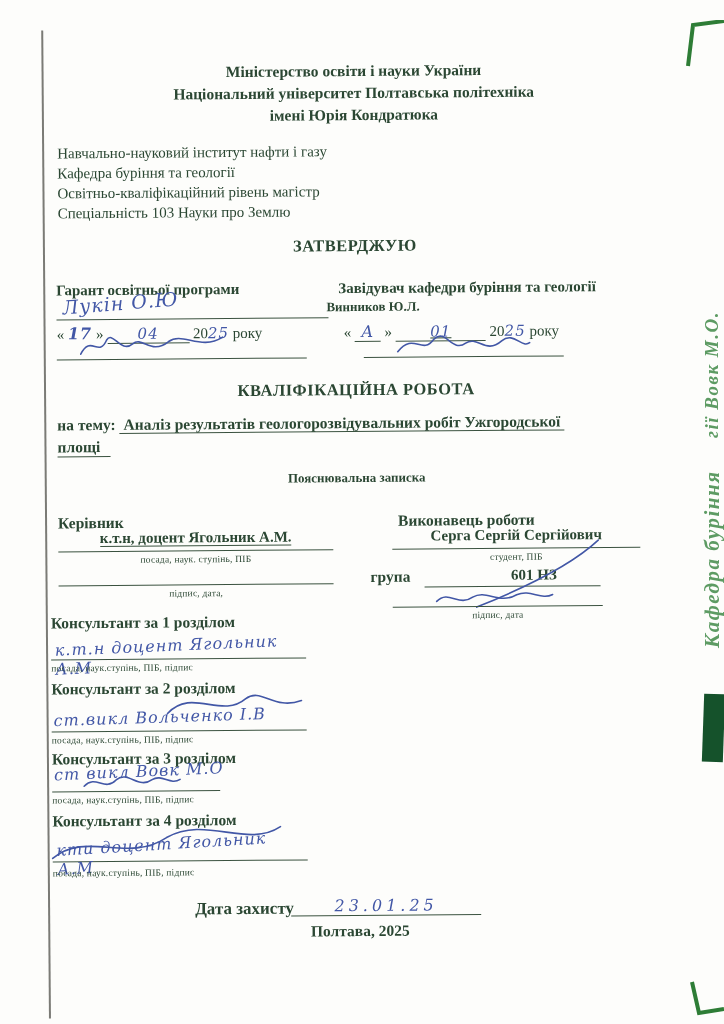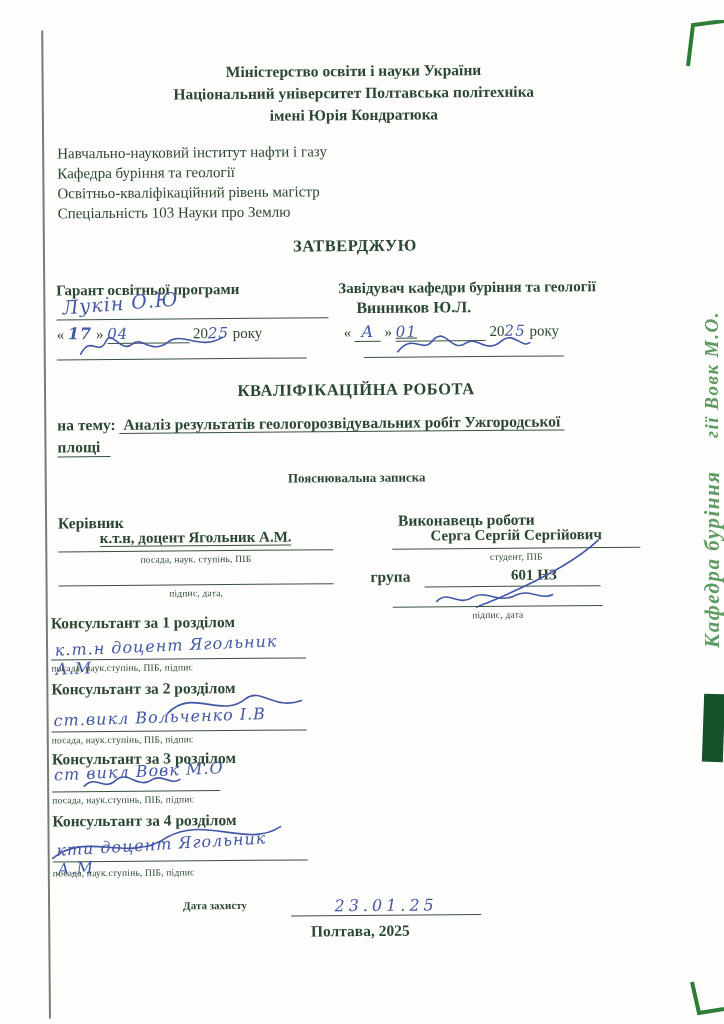--- a/index.html
+++ b/index.html
@@ -50,37 +50,37 @@
     <div class="abs b ctr" style="left:57px;top:236px;width:600px;font-size:16.5px;letter-spacing:.5px;">ЗАТВЕРДЖУЮ</div>
 
     <div class="abs b" style="left:58px;top:280px;font-size:15px;">Гарант освітньої програми</div>
     <div class="abs uline" style="left:58px;top:296px;width:272px;height:22px;">
       <span class="abs hw" style="left:6px;top:-6px;font-size:19px;transform:rotate(-4deg);">Лукін О.Ю</span>
     </div>
     <div class="abs" style="left:58px;top:322px;">
       <span>«</span>
       <span class="hw" style="font-size:16px;font-weight:bold;">17</span>
       <span>»</span>
-      <span class="u" style="display:inline-block;width:82px;"><span class="hw">04</span></span>
+      <span class="u" style="display:inline-block;width:82px;text-align:center;"><span class="hw">04</span></span>
       <span>20</span><span class="hw">25</span>
       <span>року</span>
     </div>
     <div class="abs uline" style="left:58px;top:338px;width:250px;height:20px;">
       <svg class="sig abs" style="left:20px;top:-12px;" width="150" height="34" viewBox="0 0 150 34">
         <path d="M4,26 C14,6 22,30 30,12 C36,2 44,26 56,16 C66,8 74,28 92,14 C106,4 124,24 146,10"></path>
       </svg>
     </div>
 
     <div class="abs b" style="left:340px;top:280px;width:320px;font-size:15px;">Завідувач кафедри буріння та геології</div>
-    <div class="abs b" style="left:358px;top:299px;font-size:16px;">Винников Ю.Л.</div>
+    <div class="abs b" style="left:328px;top:299px;font-size:13px;">Винников Ю.Л.</div>
     <div class="abs" style="left:345px;top:322px;">
       <span>«</span>
       <span class="hw u" style="font-size:16px;display:inline-block;width:26px;text-align:center;">А</span>
       <span>»</span>
-      <span class="u" style="display:inline-block;width:90px;text-align:left;text-decoration:underline;"><span class="hw">01</span></span>
+      <span class="u" style="display:inline-block;width:90px;text-align:center;text-decoration:underline;"><span class="hw">01</span></span>
       <span>20</span><span class="hw">25</span>
       <span>року</span>
     </div>
     <div class="abs uline" style="left:365px;top:340px;width:200px;height:18px;">
       <svg class="sig abs" style="left:30px;top:-10px;" width="140" height="30" viewBox="0 0 140 30">
         <path d="M4,22 C20,2 28,26 40,10 C52,-2 58,24 72,14 C84,6 92,26 108,12 C120,2 128,20 136,14"></path>
       </svg>
     </div>
 
     <div class="abs b ctr" style="left:57px;top:380px;width:600px;font-size:16.5px;letter-spacing:.5px;">КВАЛІФІКАЦІЙНА РОБОТА</div>
@@ -146,21 +146,21 @@
 
     <div class="abs b" style="left:50px;top:810px;font-size:15.5px;">Консультант за 4 розділом</div>
     <svg class="sig abs" style="left:44px;top:818px;" width="240" height="48" viewBox="0 0 240 48">
       <path d="M6,38 C40,10 80,44 120,18 C160,-4 200,30 234,8"></path>
     </svg>
     <div class="abs uline" style="left:50px;top:832px;width:255px;height:28px;">
       <span class="abs hw" style="left:4px;top:0px;font-size:16px;transform:rotate(-3deg);">кти доцент Ягольник А.М</span>
     </div>
     <div class="abs sm" style="left:50px;top:866px;">посада, наук.ступінь, ПІБ, підпис</div>
 
-    <div class="abs b" style="left:180px;top:898px;font-size:11px;">Дата захисту</div>
+    <div class="abs b" style="left:192px;top:898px;font-size:17px;">Дата захисту</div>
     <div class="abs uline ctr" style="left:288px;top:896px;width:190px;height:20px;">
       <span class="hw" style="font-size:16px;letter-spacing:4px;">23.01.25</span>
     </div>
     <div class="abs b ctr" style="left:57px;top:922px;width:600px;font-size:15.5px;">Полтава, 2025</div>
   </div>
 
   <div class="abs vert" style="left:701px;top:438px;font-size:19px;">гії Вовк М.О.</div>
   <div class="abs vert" style="left:700px;top:648px;font-size:21px;">Кафедра буріння</div>
 
   <div class="abs" style="left:703px;top:694px;width:21px;height:68px;background:#15522b;transform:rotate(2deg);"></div>

